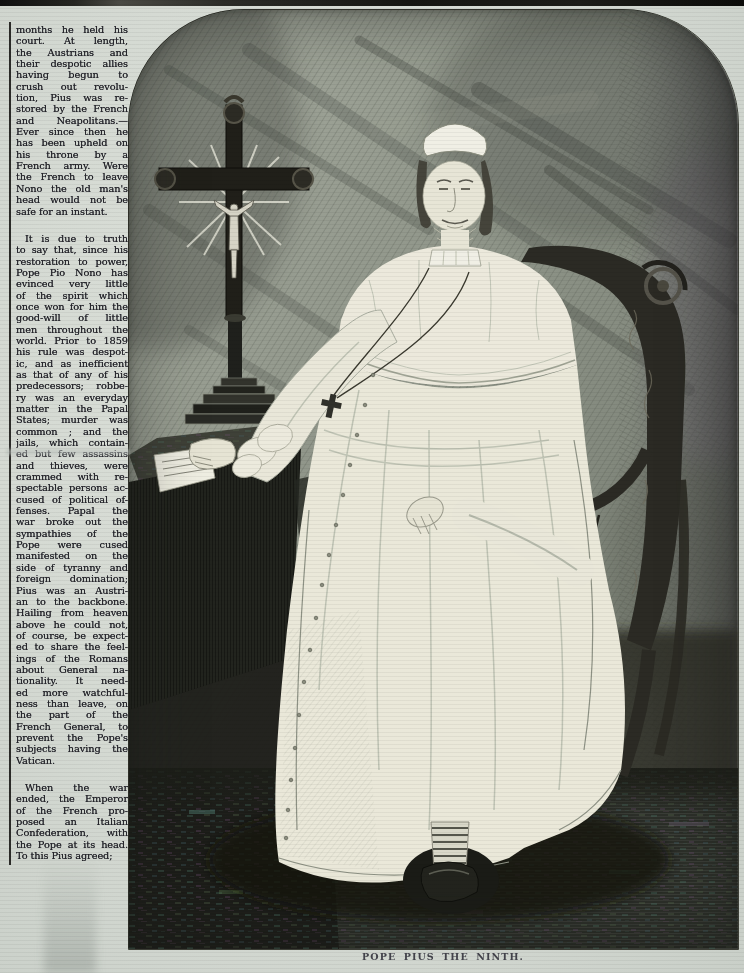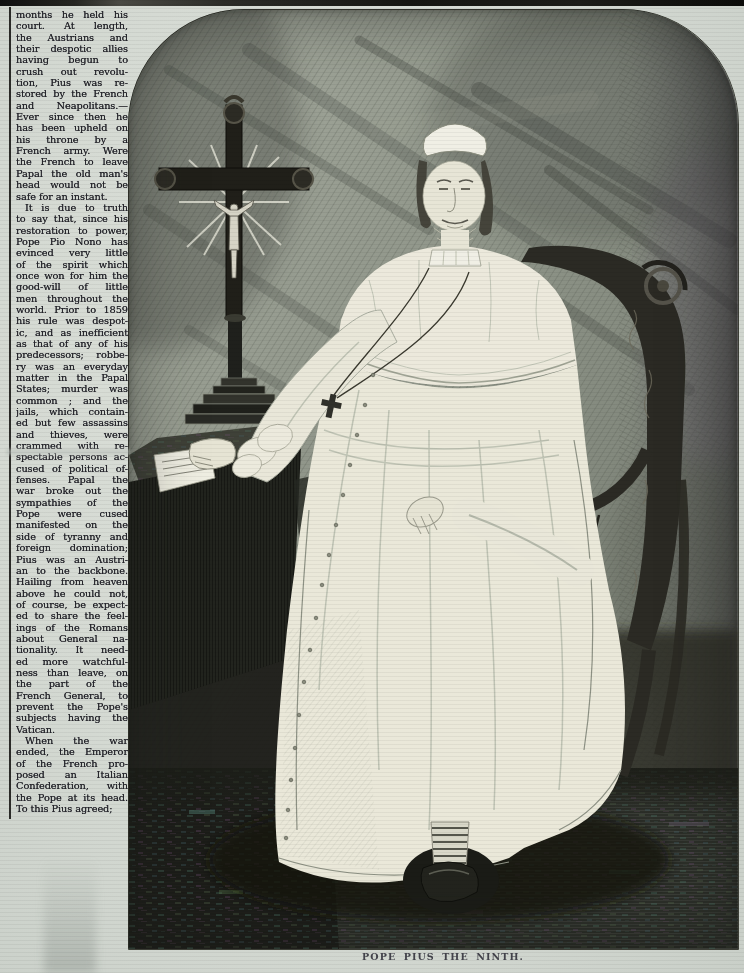--- a/index.html
+++ b/index.html
@@ -7,29 +7,29 @@
     width:744px;height:973px;position:relative;overflow:hidden;
     background:radial-gradient(ellipse at 45% 40%, #dde1da 0%, #d5dad3 55%, #c9cfc8 100%);
     font-family:"DejaVu Serif", serif;
   }
   .top-rule{
     position:absolute;left:0;top:0;width:744px;height:6px;
     background:linear-gradient(90deg,#101010 0%,#262622 10%,#4a4a44 16%,#2c2c28 30%,#161612 55%,#1d1d19 78%,#0b0b09 100%);
   }
   
   .article{
-    position:absolute;left:9px;top:7px;width:112px;min-height:806px;
+    position:absolute;left:9px;top:22px;width:112px;min-height:806px;
     border-left:2px solid #2b2b28;padding:2px 0 4px 5px;
     font-size:9.8px;line-height:11.35px;letter-spacing:-0.1px;
     color:#24242a;text-shadow:0 0 0.5px rgba(30,30,40,.85);
     z-index:3;
   }
   .tl{text-align:justify;text-align-last:justify;white-space:nowrap;overflow:hidden;}
   .tl.plast{text-align-last:left;}
-  .tl.ind{text-indent:9px;}
+  .tl.ind{text-indent:9px;margin-top:16px;}
   .scan-fold{
     position:absolute;left:6px;top:447px;width:124px;height:10px;z-index:4;
     background:linear-gradient(180deg,rgba(190,196,190,0),rgba(185,192,186,.65),rgba(190,196,190,0));
     filter:blur(1px);pointer-events:none;
   }
   .scan-smudge{
     position:absolute;left:44px;top:858px;width:52px;height:115px;z-index:2;
     background:linear-gradient(180deg,rgba(140,146,140,0),rgba(128,136,130,.38));
     filter:blur(4px);pointer-events:none;
   }
@@ -69,21 +69,21 @@
     <div class="tl">having begun to</div>
     <div class="tl">crush out revolu-</div>
     <div class="tl">tion, Pius was re-</div>
     <div class="tl">stored by the French</div>
     <div class="tl">and Neapolitans.—</div>
     <div class="tl">Ever since then he</div>
     <div class="tl">has been upheld on</div>
     <div class="tl">his throne by a</div>
     <div class="tl">French army. Were</div>
     <div class="tl">the French to leave</div>
-    <div class="tl">Papal the old man's</div>
+    <div class="tl">Nono the old man's</div>
     <div class="tl">head would not be</div>
     <div class="tl plast">safe for an instant.</div>
     <div class="tl ind">It is due to truth</div>
     <div class="tl">to say that, since his</div>
     <div class="tl">restoration to power,</div>
     <div class="tl">Pope Pio Nono has</div>
     <div class="tl">evinced very little</div>
     <div class="tl">of the spirit which</div>
     <div class="tl">once won for him the</div>
     <div class="tl">good-will of little</div>

